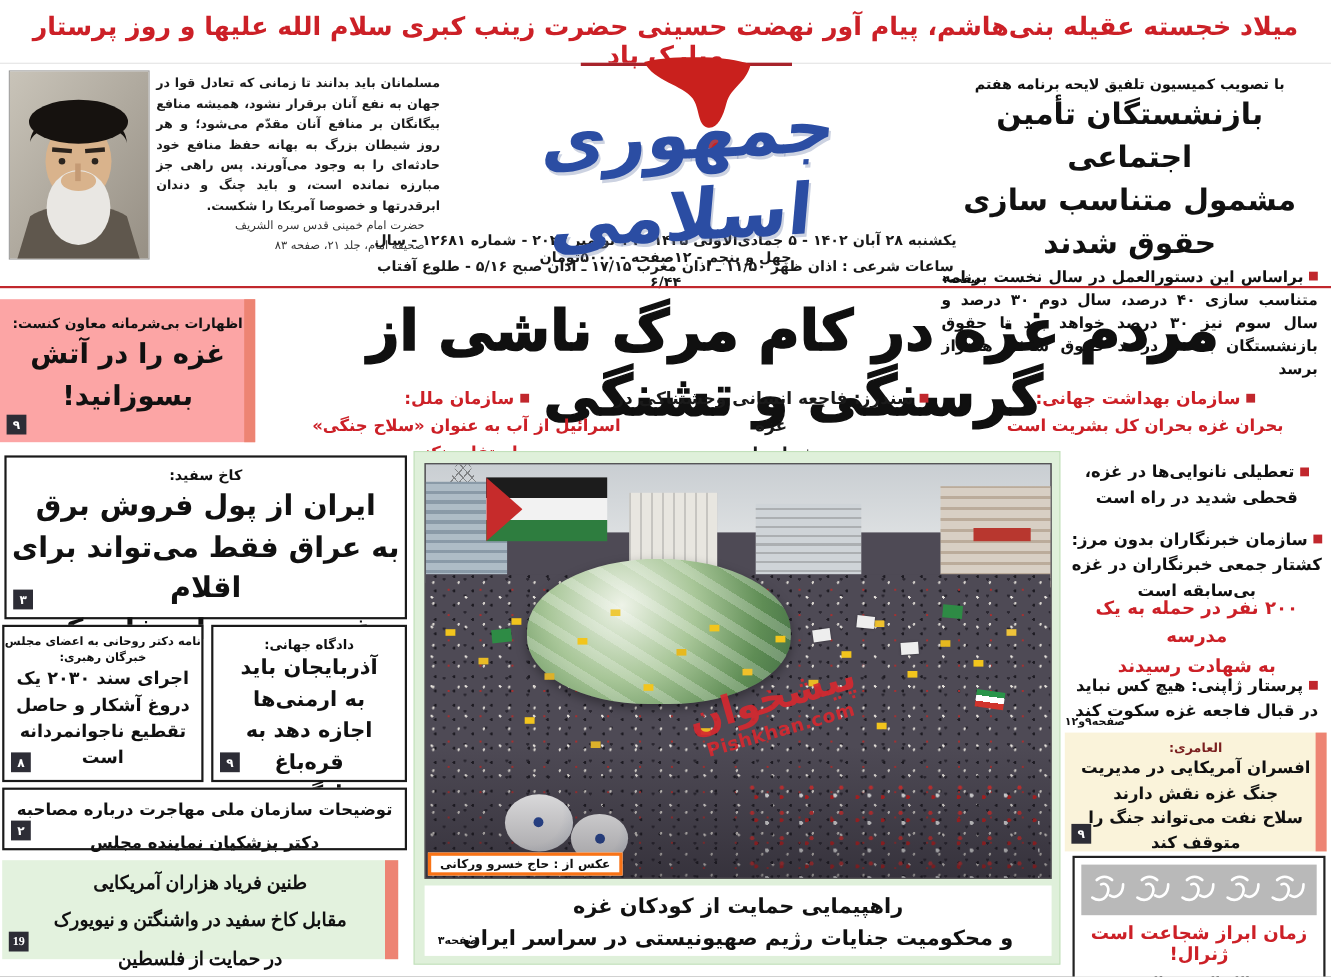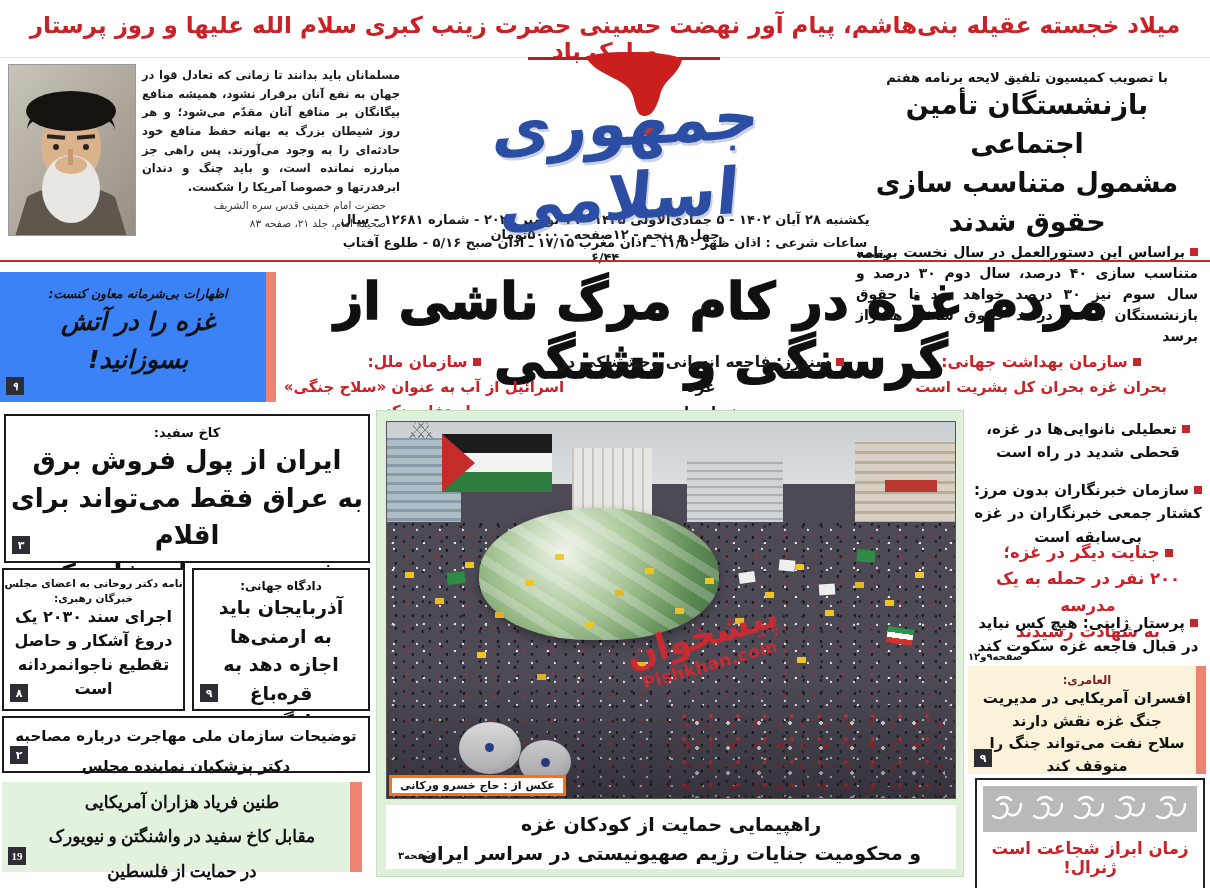--- a/index.html
+++ b/index.html
@@ -33,21 +33,21 @@
   .dateline.l2{top:235px;letter-spacing:.4px;}
   .retirees{position:absolute;left:856px;top:70px;width:342px;height:188px;}
   .retirees .kicker{text-align:center;font-size:13px;font-weight:bold;}
   .retirees .hl{text-align:center;font-size:27px;font-weight:bold;line-height:1.45;}
   .retirees .body{font-size:14px;font-weight:bold;text-align:justify;line-height:1.5;}
   .retirees .pref{position:absolute;left:0;bottom:-2px;font-size:10px;font-weight:bold;}
   .sq{display:inline-block;width:8px;height:8px;background:#c1272d;margin-left:5px;vertical-align:1px;}
   
   .red-rule{position:absolute;top:260px;left:0;right:0;height:2px;background:#c1272d;}
   
-  .burn-box{position:absolute;left:0;top:272px;width:276px;height:130px;background:#3b82f6;font-style:italic;}
+  .burn-box{position:absolute;left:0;top:272px;width:232px;height:130px;background:#fca5a5;}
   .accent-r{position:absolute;right:0;top:0;bottom:0;width:10px;background:#ed8473;}
   .burn-box .kicker{margin-top:14px;text-align:center;font-size:12.5px;font-weight:bold;}
   .burn-box .hl{text-align:center;font-size:25px;font-weight:bold;line-height:1.35;margin-top:4px;}
   .badge{position:absolute;left:6px;bottom:7px;width:18px;height:18px;background:#2d2d36;
     color:#fff;font-size:11px;font-weight:bold;display:flex;align-items:center;justify-content:center;}
   
   .main-headline{position:absolute;left:240px;top:272px;width:962px;text-align:center;
     font-size:51px;font-weight:900;color:#101010;-webkit-text-stroke:1.4px #101010;letter-spacing:-1px;}
   
   .subhead{position:absolute;top:350px;text-align:center;font-weight:bold;line-height:1.6;}
@@ -321,21 +321,20 @@
     <div class="caption-box">
       <div>راهپیمایی حمایت از کودکان غزه</div>
       <div>و محکومیت جنایات رژیم صهیونیستی در سراسر ایران</div>
       <div class="pref">صفحه۳</div>
     </div>
   </section>
 
   <div class="r-item ri1"><span class="sq"></span><span>تعطیلی نانوایی‌ها در غزه، قحطی شدید در راه است</span></div>
   <div class="r-item ri2"><span class="sq"></span><span>سازمان خبرنگاران بدون مرز: کشتار جمعی خبرنگاران در غزه بی‌سابقه است</span></div>
   <div class="r-item ri3">
-    <div><span class="sq"></span><span>جنایت دیگر در غزه؛</span></div>
     <div>۲۰۰ نفر در حمله به یک مدرسه</div>
     <div>به شهادت رسیدند</div>
   </div>
   <div class="r-item ri4"><span class="sq"></span><span>پرستار ژاپنی: هیچ کس نباید در قبال فاجعه غزه سکوت کند</span></div>
   <div class="col-pref">صفحه۹و۱۲</div>
 
   <article class="amiri">
     <div class="accent-r"></div>
     <div class="kicker">العامری:</div>
     <div class="hl">افسران آمریکایی در مدیریت</div>

